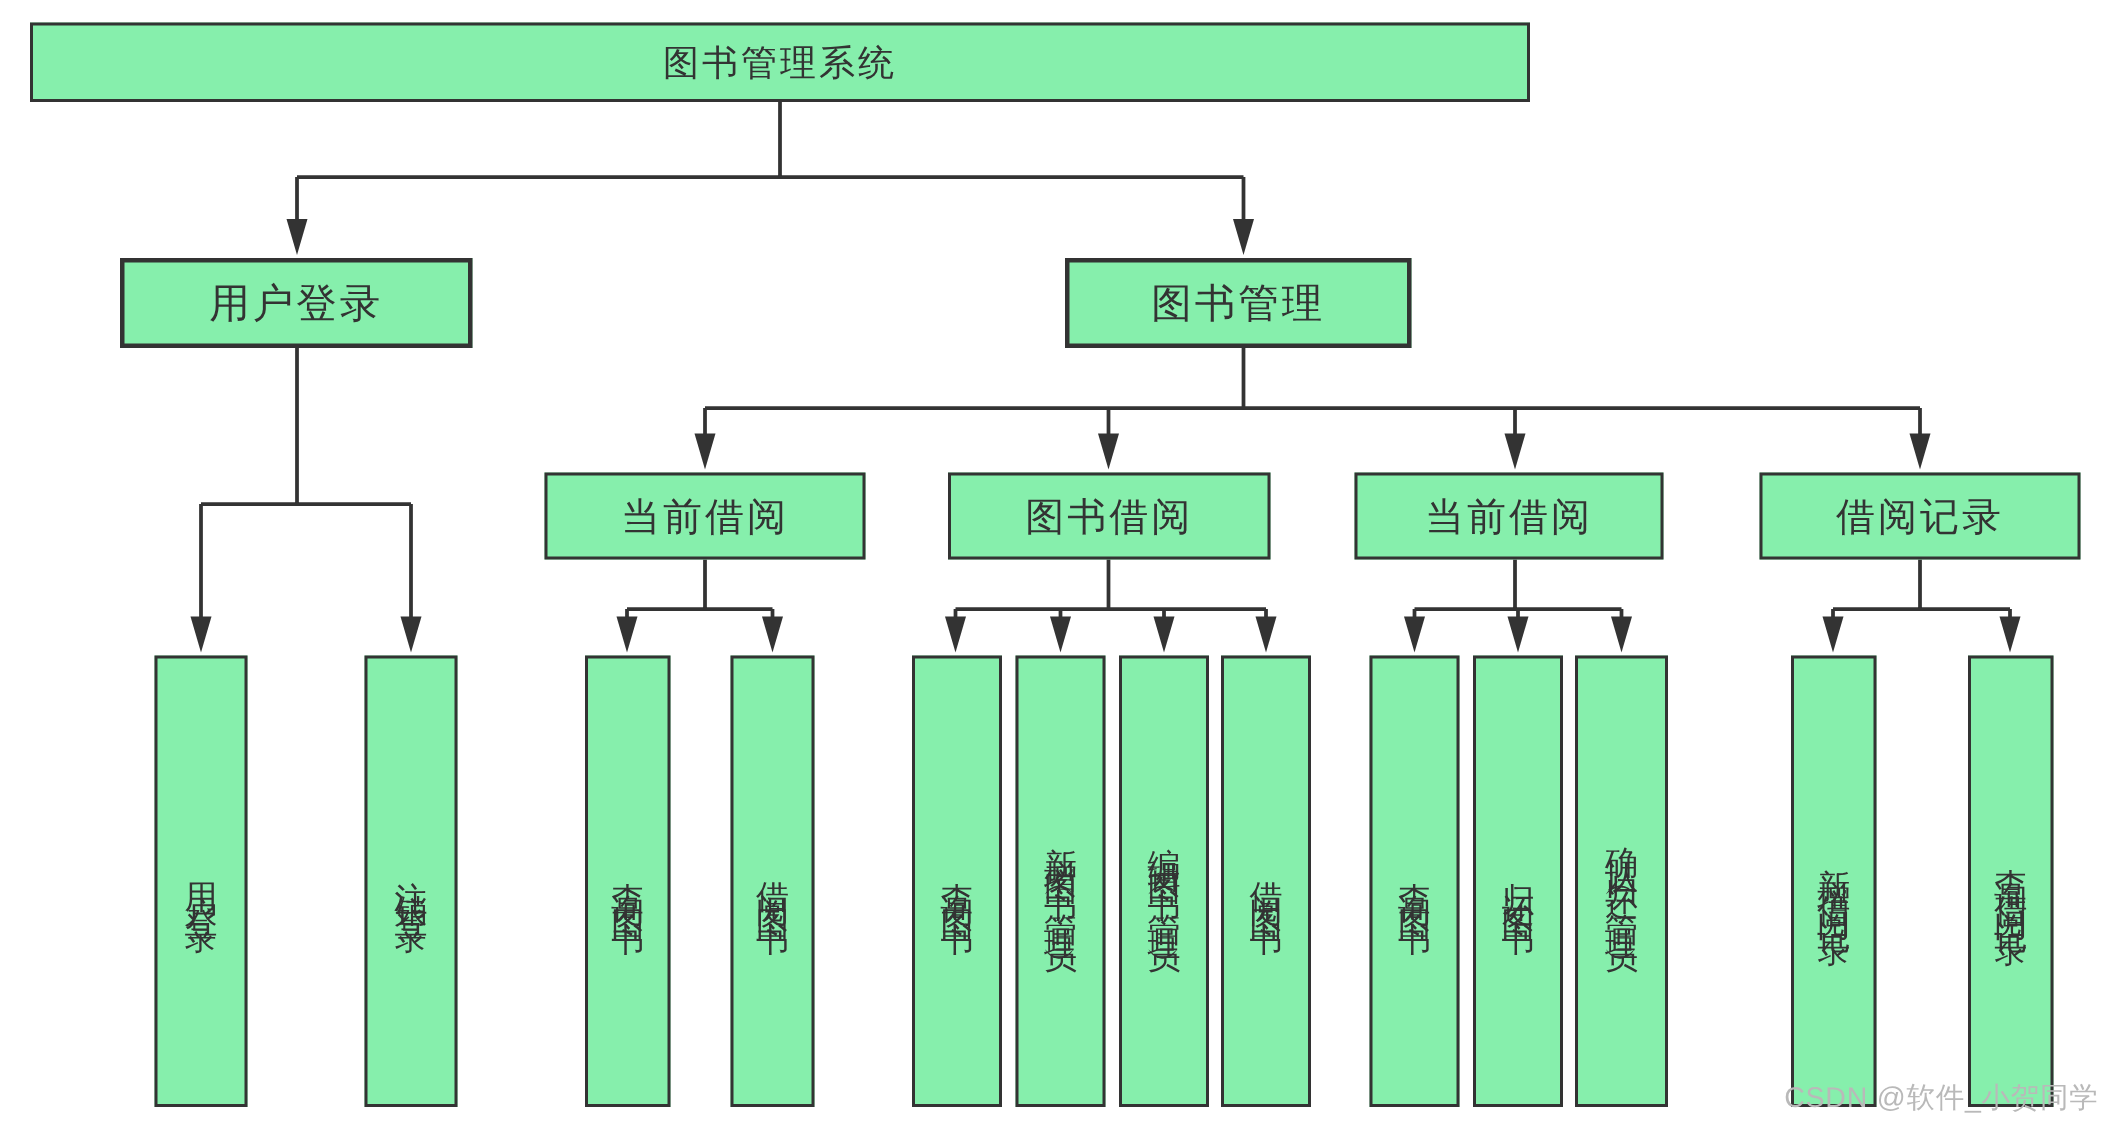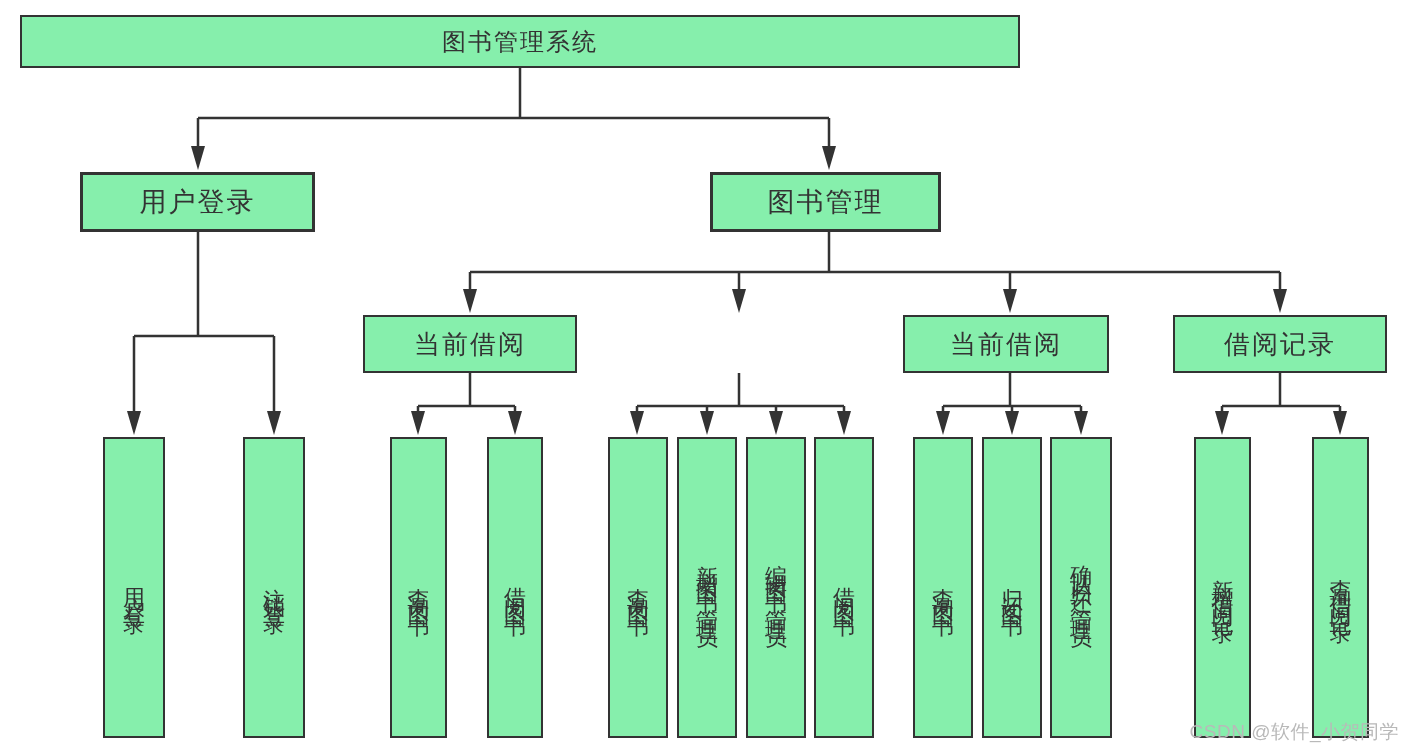--- a/index.html
+++ b/index.html
@@ -105,20 +105,23 @@
   <div class="node node-l2" style="left:80px;top:172px;width:235px;height:60px;">
     <span>用户登录</span>
   </div>
   <div class="node node-l2" style="left:710px;top:172px;width:231px;height:60px;">
     <span>图书管理</span>
   </div>
 
   <div class="node node-l3" style="left:363px;top:315px;width:214px;height:58px;">
     <span>当前借阅</span>
   </div>
+  <div class="node node-l3" style="left:632px;top:315px;width:215px;height:58px;">
+    <span>图书借阅</span>
+  </div>
   <div class="node node-l3" style="left:903px;top:315px;width:206px;height:58px;">
     <span>当前借阅</span>
   </div>
   <div class="node node-l3" style="left:1173px;top:315px;width:214px;height:58px;">
     <span>借阅记录</span>
   </div>
 
   <div class="node node-leaf" style="left:103px;top:437px;width:62px;height:301px;">
     <span class="vlabel">用户登录</span>
   </div>

